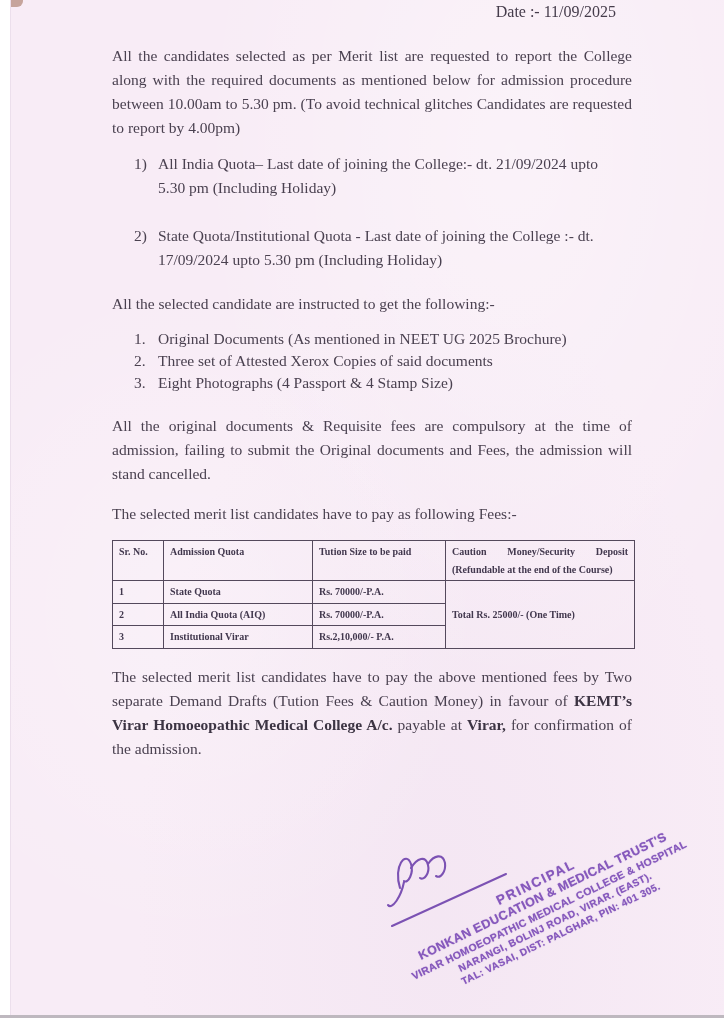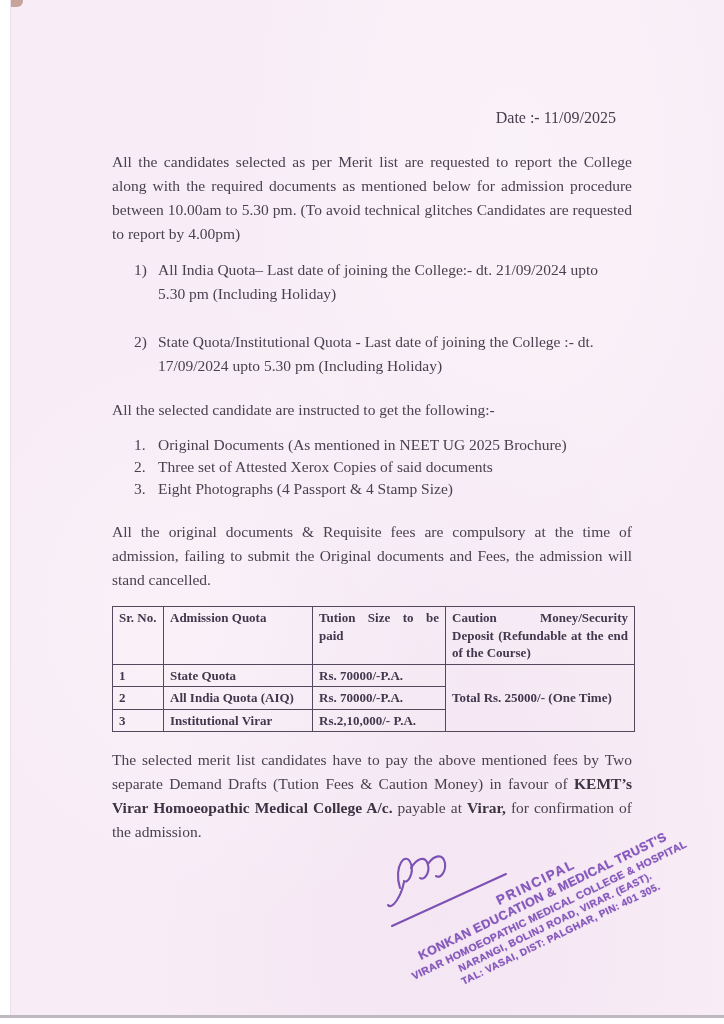--- a/index.html
+++ b/index.html
@@ -27,42 +27,41 @@
   .bottom-edge{
     position:absolute;left:0;top:1015px;width:724px;height:3px;
     background:#b3abb4;opacity:.85;
   }
   .content{
     position:absolute;left:112px;top:0;width:520px;
     color:#4a4150;
     font-size:15.5px;line-height:24px;
   }
   .date-line{
-    padding-top:106px;
     text-align:right;padding-right:16px;
     font-size:16px;color:#453c4b;
   }
   .doc-title{
     margin-top:16px;text-align:center;
     font-weight:bold;text-decoration:underline;
     font-size:16.5px;letter-spacing:.3px;color:#3d3644;
   }
   .para{margin-top:20px;text-align:justify;}
   .list{margin-top:12px;}
   .list-item{display:flex;margin-bottom:24px;}
   .list-item.tight{margin-bottom:0;}
   .list-num{flex:0 0 24px;margin-left:22px;}
   .list-text{flex:1;padding-right:4px;}
   .doc-list .list-item{margin-bottom:0;line-height:22px;}
   .instruction-line{margin-top:20px;}
   .fees-line{margin-top:16px;}
   .fees-table{
     margin-top:14px;width:523px;
     border-collapse:collapse;
-    font-size:13px;line-height:17.5px;
+    font-size:10px;line-height:17.5px;
     color:#42384e;font-weight:bold;
   }
   .fees-table th,.fees-table td{
     border:1.6px solid #54495c;
     padding:2px 6px;vertical-align:top;text-align:left;
   }
   .fees-table th{text-align:justify;}
   .fees-table .col-sr{width:38px;}
   .fees-table .col-quota{width:136px;margin-top:12px;}
   .fees-table .col-fees{width:120px;}
@@ -126,20 +125,21 @@
       <span class="list-text">Three set of Attested Xerox Copies of said documents</span>
     </div>
     <div class="list-item">
       <span class="list-num">3.</span>
       <span class="list-text">Eight Photographs (4 Passport &amp; 4 Stamp Size)</span>
     </div>
   </div>
 
   <div class="para">All the original documents &amp; Requisite fees are compulsory at the time of admission, failing to submit the Original documents and Fees, the admission will stand cancelled.</div>
 
+  <div class="para fees-line">The selected merit list candidates have to pay as following Fees:-</div>
 
   <table class="fees-table">
     <tbody>
         <tr>
       <th class="col-sr">Sr. No.</th>
       <th class="col-quota">Admission Quota</th>
       <th class="col-fees">Tution Size to be paid</th>
       <th class="col-caution">Caution Money/Security Deposit (Refundable at the end of the Course)</th>
     </tr>
     <tr>

